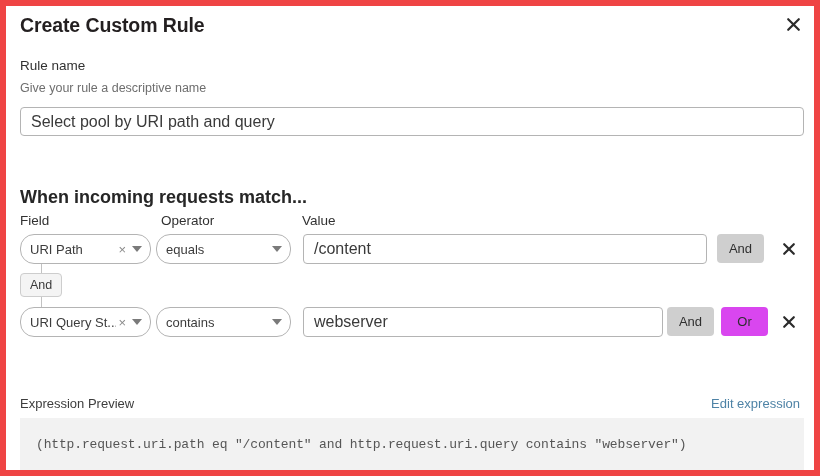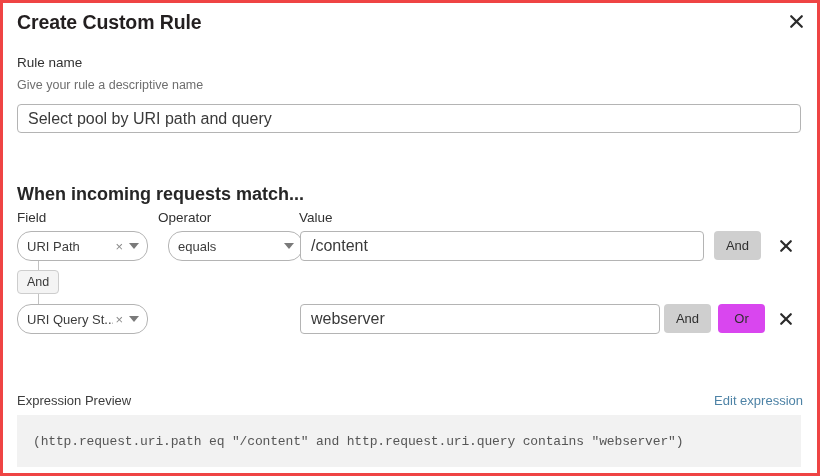--- a/index.html
+++ b/index.html
@@ -10,21 +10,21 @@
   body {
     font-family: "Liberation Sans", sans-serif;
     -webkit-font-smoothing: antialiased;
   }
   .dialog {
     position: relative;
     width: 820px;
     height: 476px;
     box-sizing: border-box;
     background: #ffffff;
-    border: 3px solid #ef4444;
+    border: 6px solid #ef4444;
     overflow: hidden;
   }
 
   
   .dialog-title {
     position: absolute;
     left: 14px;
     top: 8px;
     font-size: 19.5px;
     font-weight: bold;
@@ -135,21 +135,21 @@
     padding-right: 4px;
   }
   .caret-glyph {
     width: 0; height: 0;
     border-left: 5px solid transparent;
     border-right: 5px solid transparent;
     border-top: 6px solid #7a7a7a;
   }
 
   .sel-field    { left: 14px;  width: 131px; }
-  .sel-operator { left: 165px; width: 135px; gap: 24px; }
+  .sel-operator { left: 150px; width: 135px; gap: 24px; }
 
   .val-input { height: 30px; top: 0; }
   #value-input-0 { left: 297px; width: 404px; }
   #value-input-1 { left: 297px; width: 360px; }
 
   
   .logic-btn {
     position: absolute;
     box-sizing: border-box;
     height: 29px;
@@ -301,20 +301,26 @@
   <div class="connector-line" id="connector-line-bottom"></div>
 
   <div class="cond-row" id="cond-row-1">
     <div class="select-box sel-field">
       <span class="select-text">URI Query St...</span>
       <span class="select-clear">×</span>
       <span class="select-caret">
           <span class="caret-glyph"></span>
         </span>
     </div>
+    <div class="select-box sel-operator">
+      <span class="select-text">contains</span>
+      <span class="select-caret">
+          <span class="caret-glyph"></span>
+        </span>
+    </div>
     <input class="text-input val-input" id="value-input-1" type="text" value="webserver" style="">
     <button class="logic-btn logic-and-active" id="and-btn-1">And</button>
     <button class="logic-btn logic-or-idle" id="or-btn-1">Or</button>
     <button class="row-remove" id="remove-btn-1">
       <svg width="14" height="14" viewBox="0 0 14 14" aria-hidden="true">
         <path d="M2.2 2.2 L11.8 11.8 M11.8 2.2 L2.2 11.8" stroke="#2b2b2b" stroke-width="2.2" stroke-linecap="round"></path>
       </svg>
     </button>
   </div>
 

